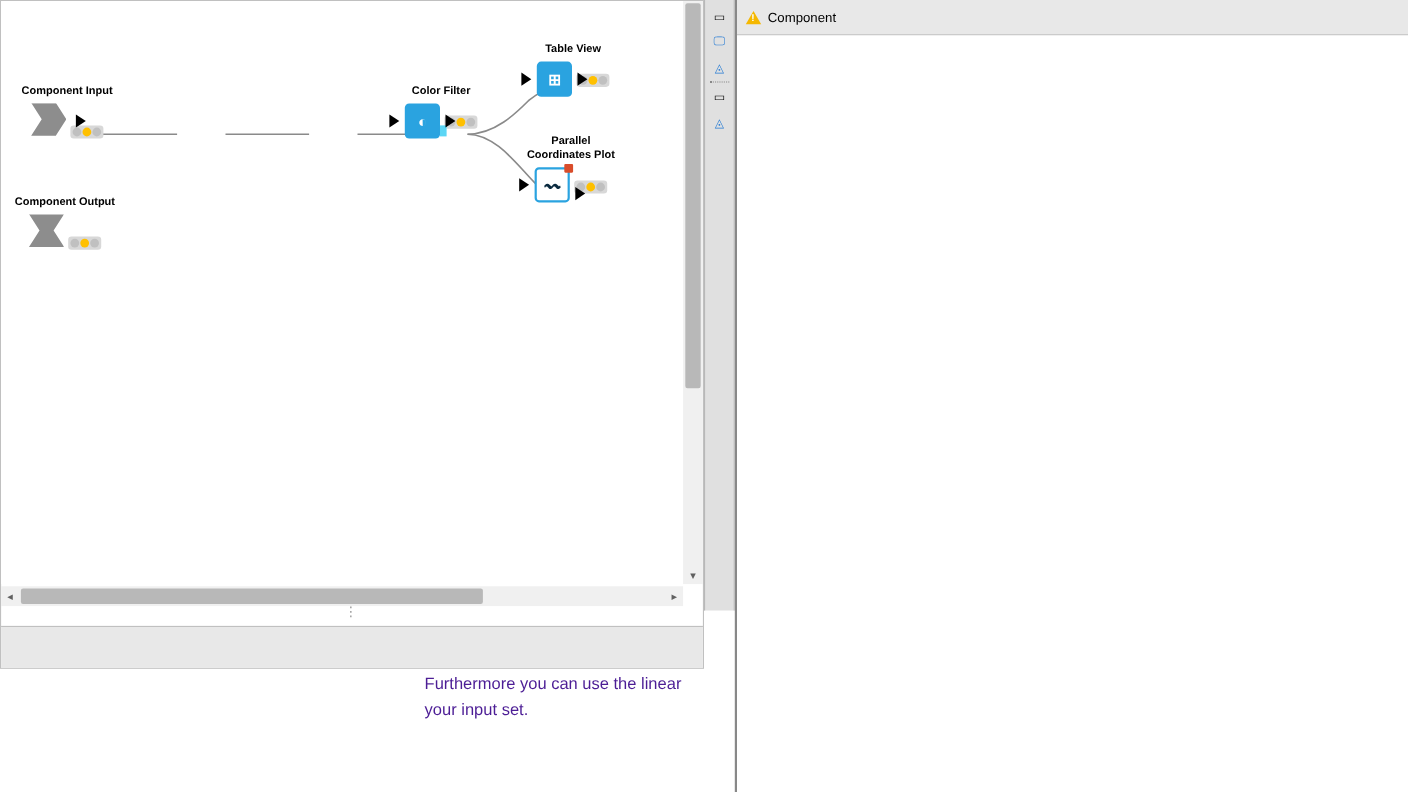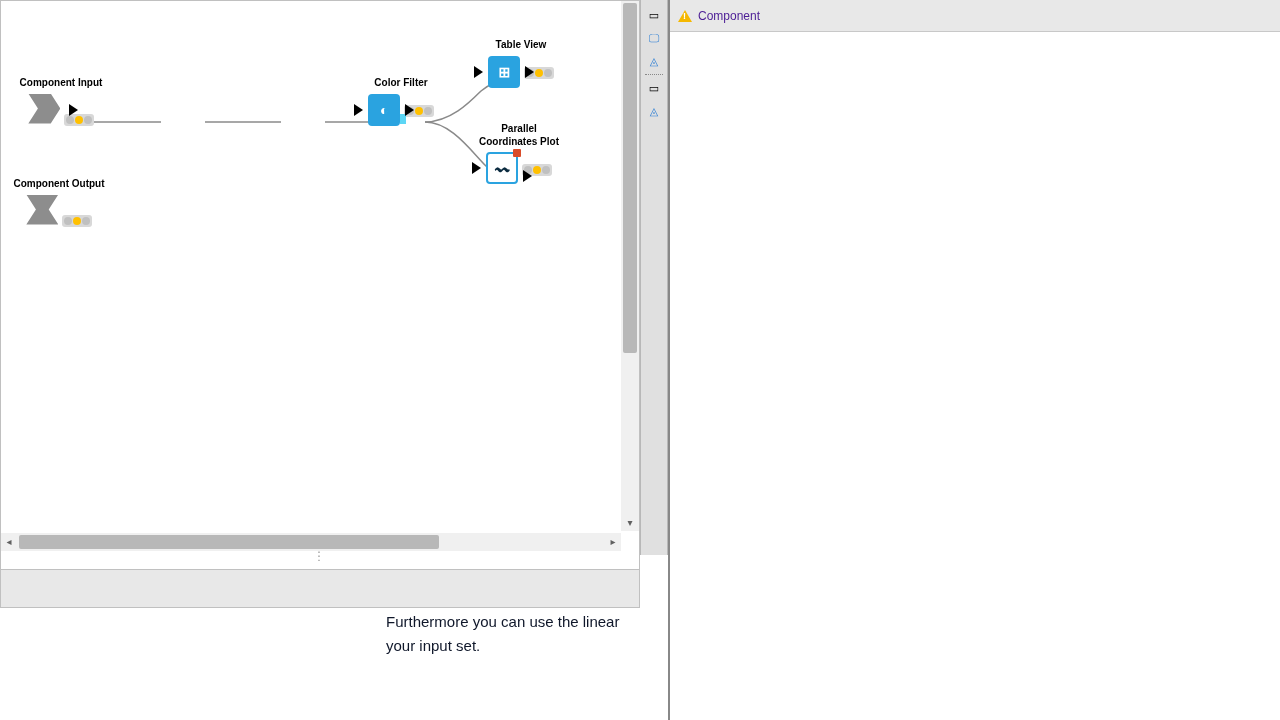--- a/index.html
+++ b/index.html
@@ -206,21 +206,21 @@
     border-left: 2px solid #888;
   }
   .right-header {
     height: 32px;
     background: #e8e8e8;
     border-bottom: 1px solid #c8c8c8;
     display: flex;
     align-items: center;
     padding-left: 8px;
     gap: 6px;
-    color: #4c1d95;
+    color: #000000;
     font-size: 12px;
   }
   .warn-icon {
     width: 0; height: 0;
     border-left: 7px solid transparent;
     border-right: 7px solid transparent;
     border-bottom: 12px solid #f5b800;
     position: relative;
   }
   .warn-icon::after {
@@ -230,21 +230,21 @@
     font-size: 9px;
     color: #fff;
     font-weight: bold;
   }
 
   
   .desc-area {
     position: absolute;
     left: 386px; top: 610px;
     width: 280px;
-    color: #0f172a;
+    color: #4c1d95;
     font-size: 15px;
     line-height: 1.6;
   }
 
   
   .glyph { font-size: 14px; font-weight: bold; color: #fff; }
   .glyph.dark { color: #0a2a3f; }
 </style>
 </head>
 <body>

